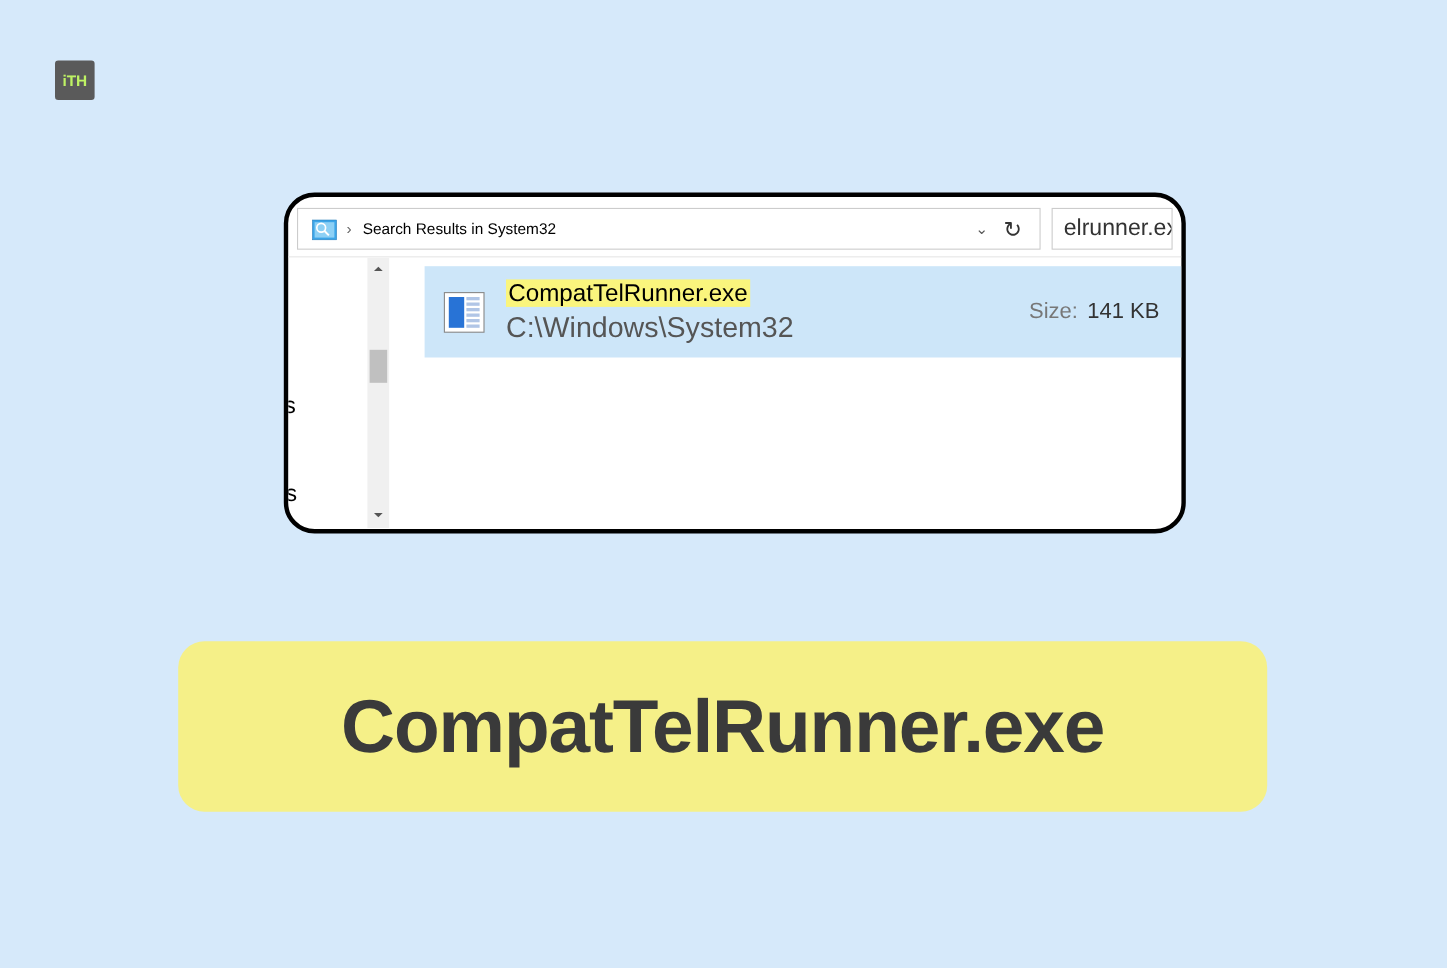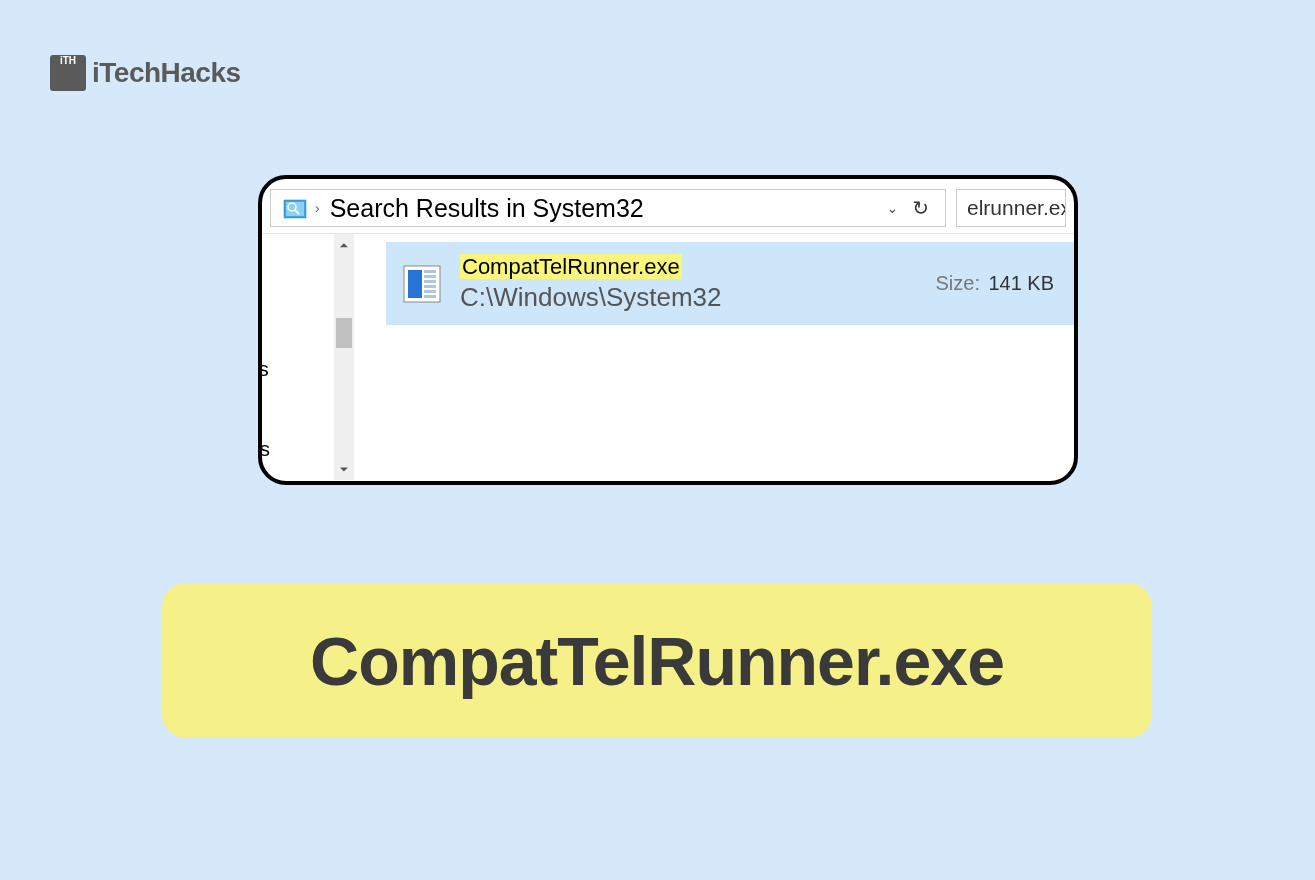--- a/index.html
+++ b/index.html
@@ -25,24 +25,25 @@
       align-items: center;
       gap: 6px;
     }
     
     .watermark-icon {
       width: 36px;
       height: 36px;
       background-color: #5a5a5a;
       border-radius: 3px;
       display: flex;
+      align-items: center;
       justify-content: center;
-      color: #ffffff;
+      color: #bef264;
       font-weight: bold;
-      font-size: 10px;
+      font-size: 14px;
     }
     
     .watermark-text {
       font-size: 28px;
       font-weight: 600;
       color: #5a5a5a;
       letter-spacing: -0.5px;
     }
     
     .window-frame {
@@ -82,21 +83,21 @@
       margin-left: 4px;
     }
     
     .breadcrumb-arrow {
       color: #666;
       font-size: 14px;
       margin-right: 10px;
     }
     
     .breadcrumb-text {
-      font-size: 25px;
+      font-size: 14px;
       color: #000;
       flex: 1;
     }
     
     .address-dropdown {
       font-size: 14px;
       color: #555;
       padding: 0 6px;
     }
     
@@ -260,21 +261,20 @@
       letter-spacing: -1px;
     }
   </style>
 </head>
 <body>
 
 <div class="watermark">
   <div class="watermark-icon">
     <span>iTH</span>
   </div>
-  <span class="watermark-text">iTechHacks</span>
 </div>
 
 <div class="window-frame">
 
   <div class="address-bar-row">
     <div class="address-bar">
       <svg class="folder-icon" viewBox="0 0 24 22">
         <rect x="1" y="3" width="22" height="18" fill="#3ba5e8" stroke="#2a7db8" stroke-width="0.5"></rect>
         <rect x="3" y="5" width="18" height="14" fill="#8dd0f5"></rect>
         <circle cx="9" cy="10" r="4" fill="none" stroke="#fff" stroke-width="1.5"></circle>

